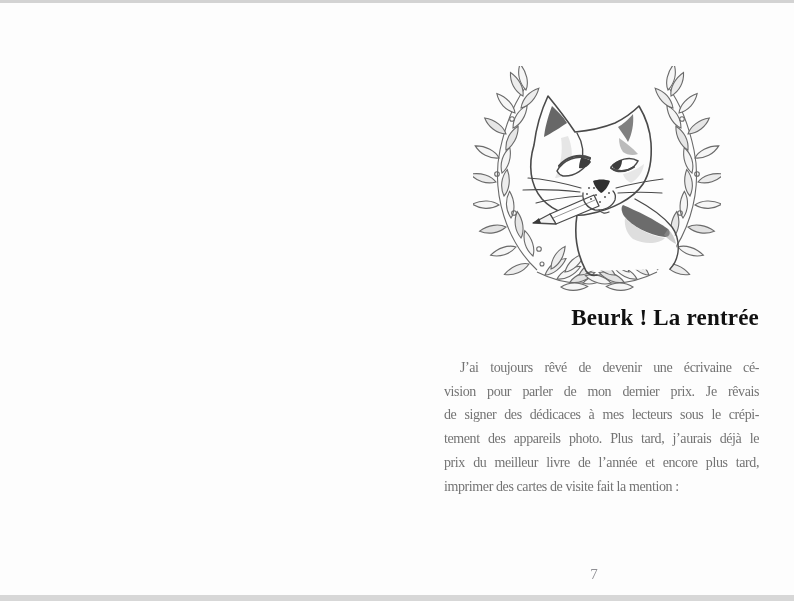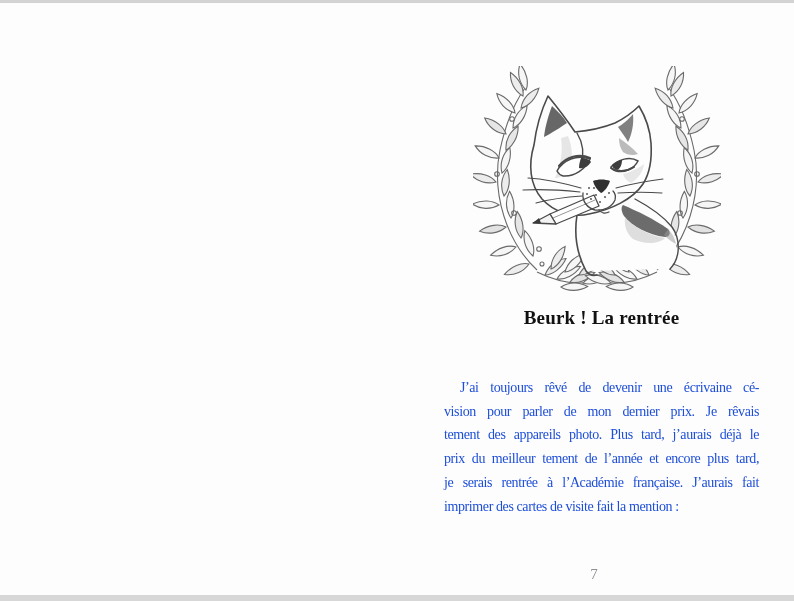--- a/index.html
+++ b/index.html
@@ -27,31 +27,30 @@
     background: #fdfdfd;
   }
   .page-left  { left: 0; }
   .page-right { left: 397px; }
   .illustration {
     position: absolute; left: 76px; top: 63px;
     width: 248px; height: 232px;
   }
   .chapter-title {
     position: absolute; left: 47px; top: 300px; width: 315px;
-    text-align: center;
-    font-size: 19px; font-weight: bold; line-height: 30px;
+    text-align: right;
+    font-size: 23px; font-weight: bold; line-height: 30px;
     color: #111111;
     letter-spacing: 0.2px;
   }
   .body-text {
     position: absolute; left: 47px; top: 353px; width: 315px;
     font-size: 14px; line-height: 23.7px;
-    color: #1d4ed8;
+    color: #737373;
     letter-spacing: -0.4px;
-    margin-top: 20px;
   }
   .pline { text-align: justify; text-align-last: justify; white-space: nowrap; }
   .pline.first { text-indent: 16px; }
   .pline.last  { text-align-last: left; white-space: normal; }
   .folio {
     position: absolute; left: 47px; top: 563px; width: 300px;
     text-align: center;
     font-size: 15px; color: #8f8f94;
   }
   svg .sketch { stroke: #4a4a4a; fill: none; stroke-linecap: round; stroke-linejoin: round; }
@@ -206,23 +205,23 @@
             <circle cx="116" cy="122" r="0.9"></circle>
         </g>
       </g>
     </svg>
 
     <h1 class="chapter-title">Beurk ! La rentrée</h1>
 
     <div class="body-text">
       <div class="pline first">J’ai toujours rêvé de devenir une écrivaine cé-</div>
       <div class="pline">vision pour parler de mon dernier prix. Je rêvais</div>
+      <div class="pline">de signer des dédicaces à mes lecteurs sous le crépi-</div>
       <div class="pline">tement des appareils photo. Plus tard, j’aurais déjà le</div>
-      <div class="pline">prix du meilleur tement de l’année et encore plus tard,</div>
-      <div class="pline">je serais rentrée à l’Académie française. J’aurais fait</div>
+      <div class="pline">prix du meilleur livre de l’année et encore plus tard,</div>
       <div class="pline last">imprimer des cartes de visite fait la mention :</div>
     </div>
 
     <div class="folio">7</div>
   </div>
 
   <div class="edge-bar-bottom"></div>
 </div>
 
 </body></html>

